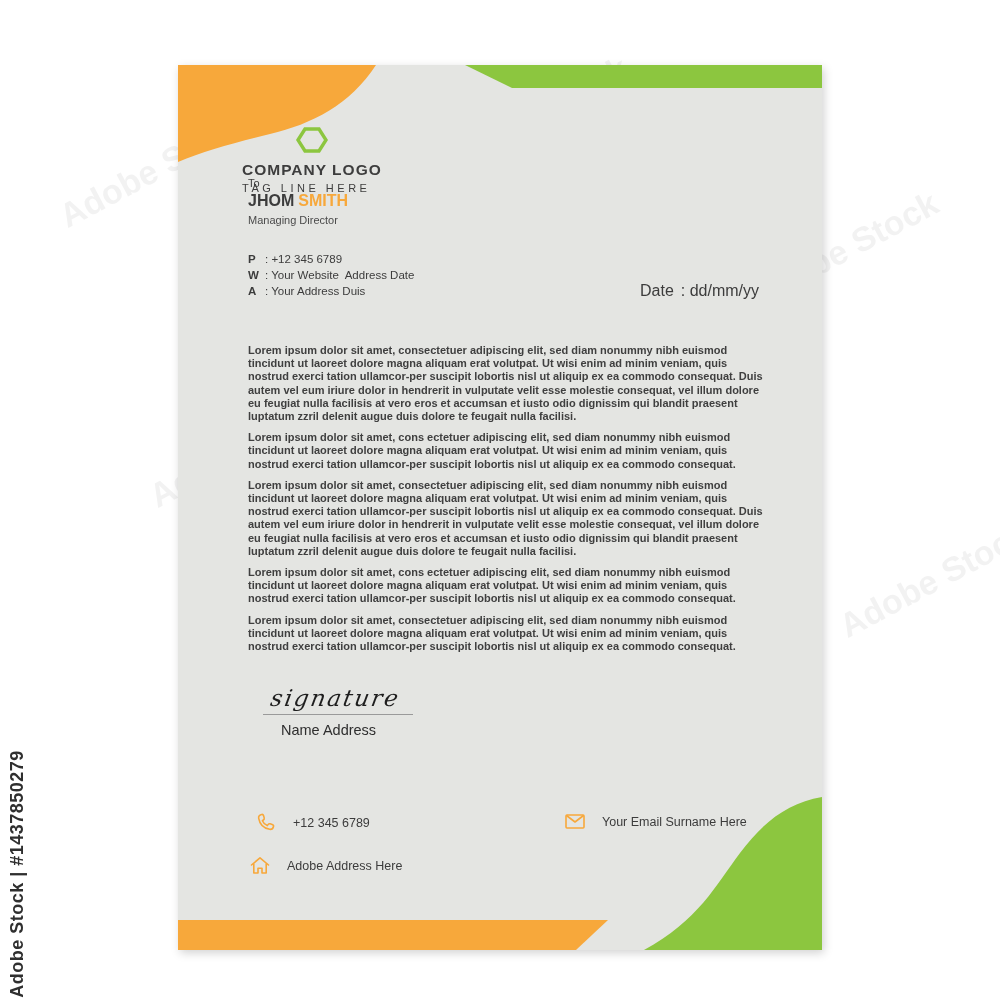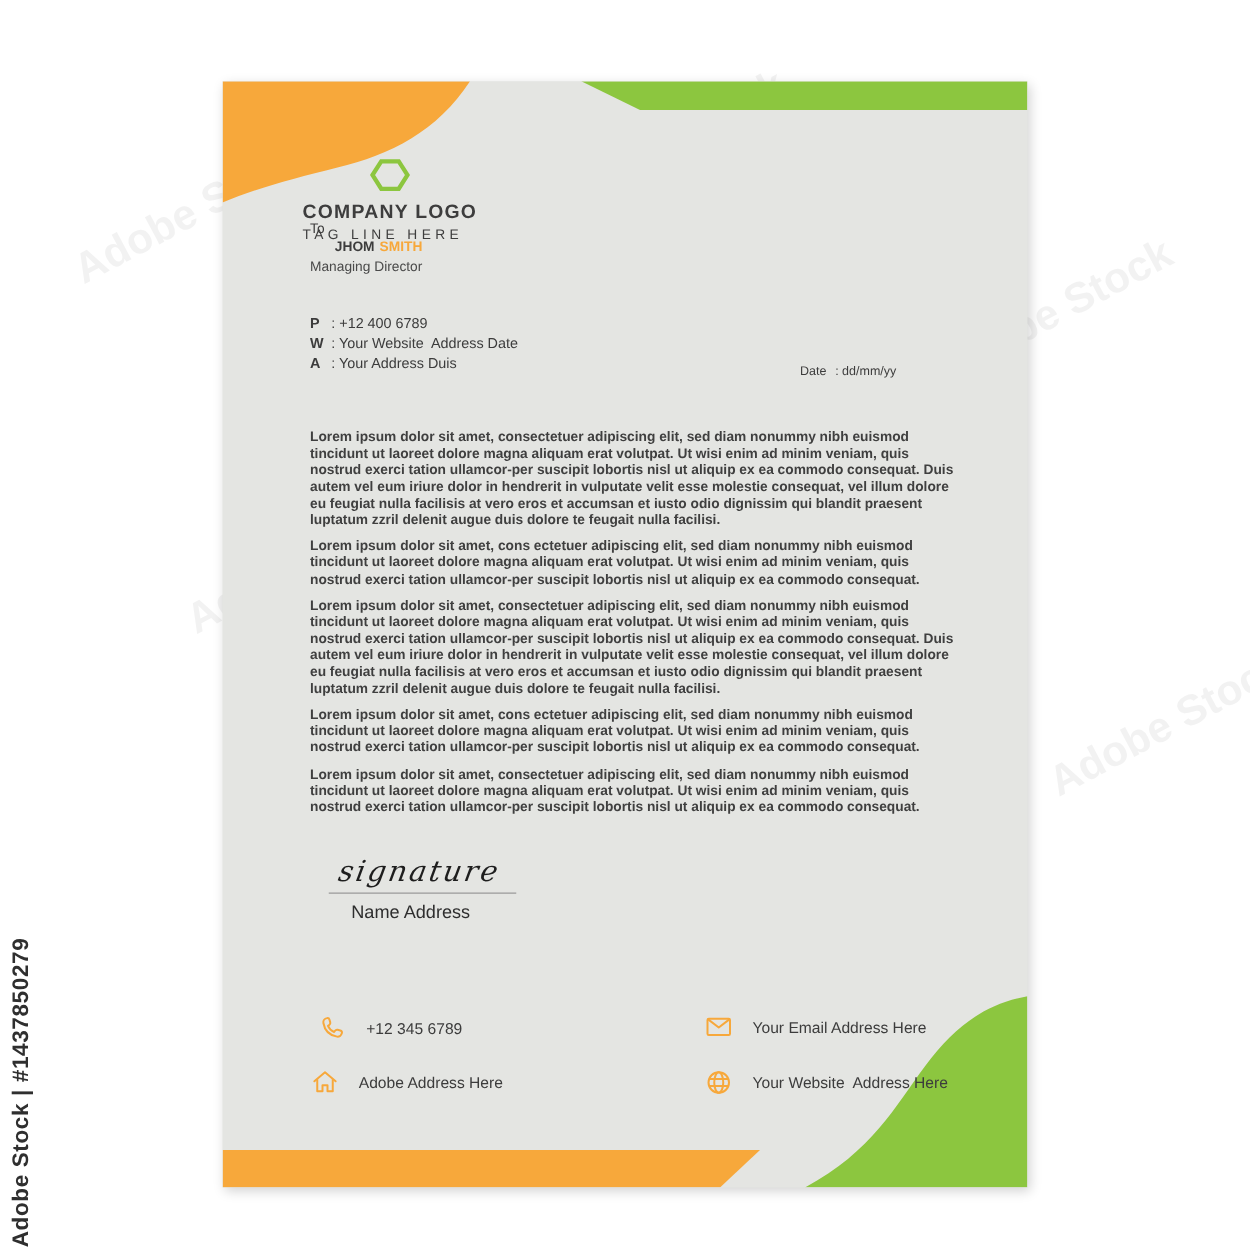--- a/index.html
+++ b/index.html
@@ -16,28 +16,28 @@
         box-shadow:2px 3px 9px rgba(0,0,0,0.18);overflow:hidden;}
   .decor{position:absolute;left:0;top:0;width:644px;height:885px;z-index:0;}
   .content{position:absolute;left:0;top:0;width:644px;height:885px;z-index:1;}
   
   .logo-row{position:absolute;left:64px;top:61px;display:flex;align-items:center;gap:8px;flex-direction:column;}
   .logo-hex{width:32px;height:28px;display:block;}
   .company{font-size:15.5px;font-weight:600;color:#3d3d3d;letter-spacing:1px;line-height:16px;}
   .tagline{font-size:11px;color:#3d3d3d;letter-spacing:3.5px;margin-top:4px;}
   .recipient{position:absolute;left:70px;top:112px;color:#3c3c3c;}
   .to{font-size:11px;}
-  .name{font-size:11px;font-weight:700;margin-top:3px;text-align:right;}
+  .name{font-size:16px;font-weight:700;margin-top:3px;}
   .name .last{color:#F7A83B;margin-left:4px;}
   .title{font-size:11px;color:#4a4a4a;margin-top:4px;}
   .contact{position:absolute;left:70px;top:186px;font-size:11.5px;color:#3c3c3c;line-height:16px;}
   .contact .row{display:flex;}
   .contact .lbl{width:17px;font-weight:600;}
   .contact .val{white-space:pre-wrap;}
-  .date-row{position:absolute;left:462px;top:227px;font-size:10px;color:#3c3c3c;display:flex;}
+  .date-row{position:absolute;left:462px;top:217px;font-size:16px;color:#3c3c3c;display:flex;}
   .date-row .lbl{font-weight:400;margin-right:7px;}
   .date-row .val{white-space:pre-wrap;}
   
   .bodytext{position:absolute;left:70px;top:279px;width:515px;font-size:11px;line-height:13.2px;
             color:#3f3f3f;}
   .bodytext p{margin:0 0 8px 0;font-weight:bold;}
   
   .signature{position:absolute;left:85px;top:620px;width:220px;}
   .sig-script{font-family:"DejaVu Serif", serif;font-style:italic;font-size:23px;color:#1e1e1e;
               transform:skewX(-10deg);letter-spacing:2px;padding-left:8px;}
@@ -93,21 +93,21 @@
         <div class="to">To</div>
         <div class="name">
           <span>JHOM</span><span class="last">SMITH</span>
         </div>
         <div class="title">Managing Director</div>
       </div>
 
       <div class="contact">
         <div class="row">
           <span class="lbl">P</span>
-          <span class="val">: +12 400 6789</span>
+          <span class="val">: +12 345 6789</span>
         </div>
         <div class="row">
           <span class="lbl">W</span>
           <span class="val">: Your Website  Address Date</span>
         </div>
         <div class="row">
           <span class="lbl">A</span>
           <span class="val">: Your Address Duis</span>
         </div>
       </div>
@@ -136,35 +136,27 @@
           <path d="M7.5 3.5 C8.6 3.2 9.3 3.8 9.6 4.8 L10.2 6.9 C10.4 7.7 10.1 8.5 9.4 9 L8.4 9.7 C9.3 11.9 11.1 13.7 13.3 14.6 L14 13.6 C14.5 12.9 15.3 12.6 16.1 12.8 L18.2 13.4 C19.2 13.7 19.8 14.4 19.5 15.5 C19.1 17.3 17.4 18.6 15.6 18.3 C9.8 17.3 5.7 13.2 4.7 7.4 C4.4 5.6 5.7 3.9 7.5 3.5 Z" fill="none" stroke="#F7A83B" stroke-width="1.6" stroke-linejoin="round"></path>
         </svg>
         <span class="txt">+12 345 6789</span>
       </div>
 
       <div class="f-item f-email">
         <svg class="f-icon" viewBox="0 0 24 24" aria-hidden="true">
           <rect x="3" y="5" width="18" height="13" rx="1" fill="none" stroke="#F7A83B" stroke-width="1.6"></rect>
           <path d="M3.5 5.5 L12 12 L20.5 5.5" fill="none" stroke="#F7A83B" stroke-width="1.6" stroke-linejoin="round"></path>
         </svg>
-        <span class="txt">Your Email Address Here</span>
+        <span class="txt">Your Email Surname Here</span>
       </div>
 
       <div class="f-item f-home">
         <svg class="f-icon" viewBox="0 0 24 24" aria-hidden="true">
           <path d="M3.5 11 L12 3.8 L20.5 11" fill="none" stroke="#F7A83B" stroke-width="1.6" stroke-linejoin="round" stroke-linecap="round"></path>
           <path d="M5.8 9.4 V19 H10 V14.2 H14 V19 H18.2 V9.4" fill="none" stroke="#F7A83B" stroke-width="1.6" stroke-linejoin="round"></path>
         </svg>
         <span class="txt">Adobe Address Here</span>
       </div>
 
-      <div class="f-item f-web">
-        <svg class="f-icon" viewBox="0 0 24 24" aria-hidden="true">
-          <circle cx="12" cy="12" r="8.2" fill="none" stroke="#F7A83B" stroke-width="1.6"></circle>
-          <ellipse cx="12" cy="12" rx="3.6" ry="8.2" fill="none" stroke="#F7A83B" stroke-width="1.6"></ellipse>
-          <path d="M4.2 9.2 H19.8 M4.2 14.8 H19.8" fill="none" stroke="#F7A83B" stroke-width="1.6"></path>
-        </svg>
-        <span class="txt">Your Website  Address Here</span>
-      </div>
 
     </div>
   </div>
 </div>
 
 </body></html>

